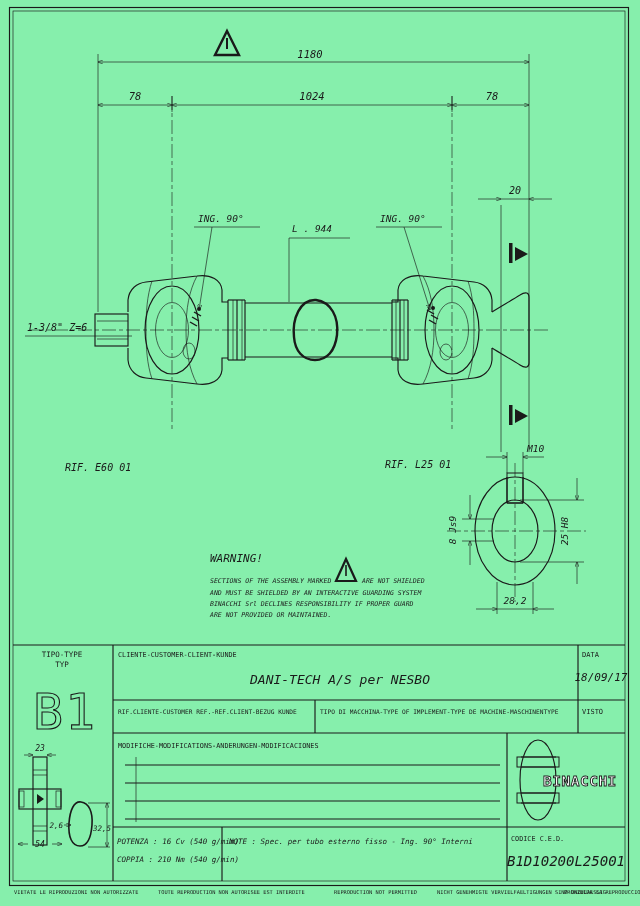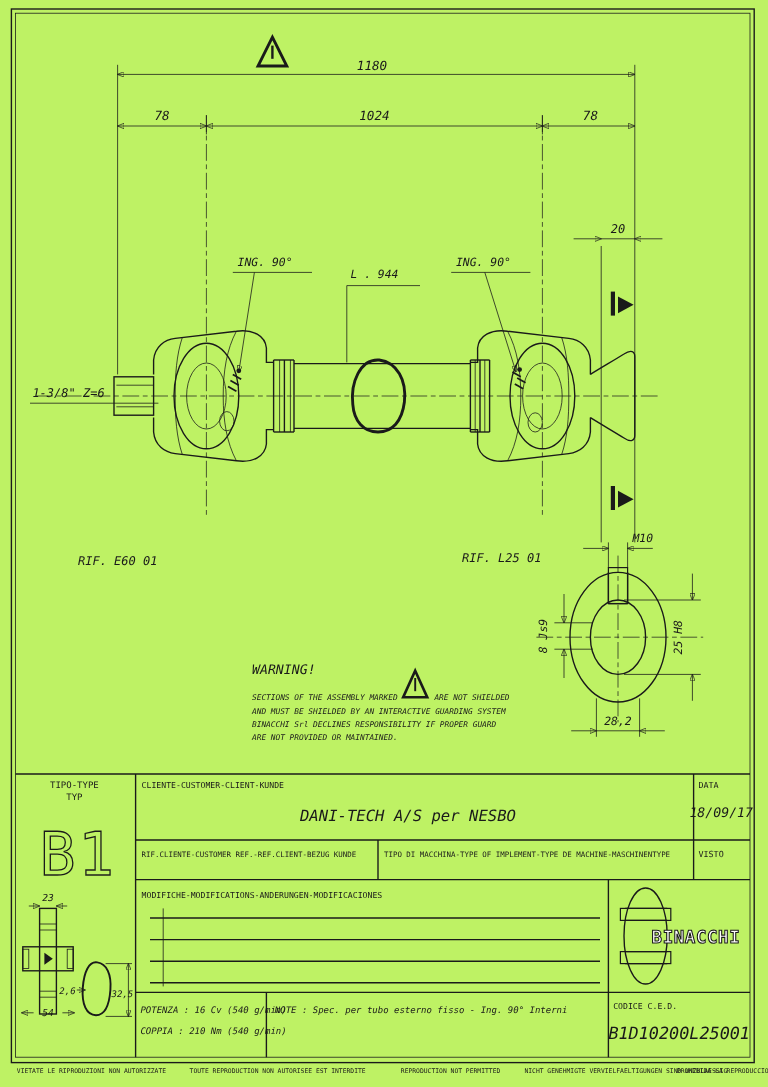--- a/index.html
+++ b/index.html
@@ -1,16 +1,16 @@
 <!DOCTYPE html>
 <html><head>
 <meta charset="utf-8">
 <style>
   html,body{margin:0;padding:0;background:#fff;}
-  .page{position:relative;width:640px;height:906px;background:#bef264;overflow:hidden;}
+  .page{position:relative;width:640px;height:906px;background:#86efac;overflow:hidden;}
   svg{position:absolute;left:0;top:0;}
   svg line, svg path, svg rect, svg ellipse, svg polygon, svg circle{stroke:#1a1a1a;fill:none;}
   .med{stroke-width:1.15;}
   .thin{stroke-width:0.65;}
   .thick{stroke-width:2.4;}
   .dash{stroke-width:0.6;stroke-dasharray:14 3 4 3;}
   .solid{fill:#1a1a1a;stroke:none;}
   svg text{font-family:"DejaVu Sans Mono",monospace;font-style:italic;fill:#1a1a1a;stroke:none;}
   text.up{font-style:normal;}
   text.outl{fill:none;stroke:#1a1a1a;stroke-width:1.1;font-style:normal;letter-spacing:2px;}

